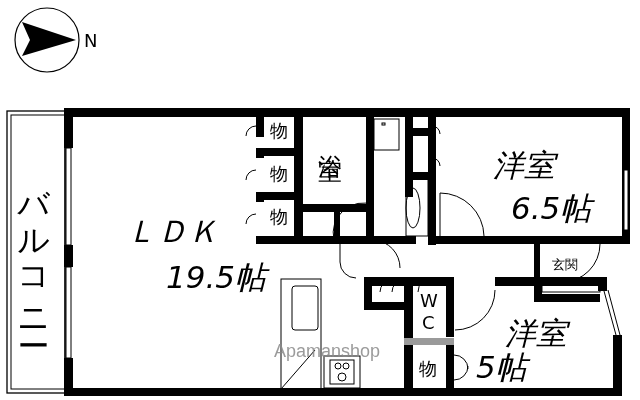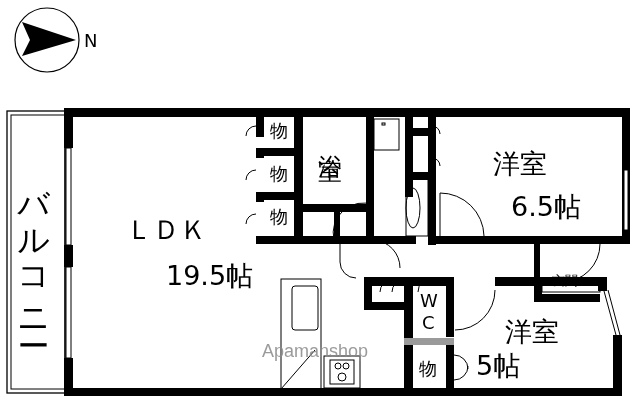--- a/index.html
+++ b/index.html
@@ -1,19 +1,19 @@
 <!DOCTYPE html>
 <html><head>
 <meta charset="utf-8">
 <style>
   html, body { margin:0; padding:0; background:#ffffff; }
   body { width:640px; height:400px; position:relative; overflow:hidden; font-family:"DejaVu Sans", sans-serif; }
   svg { position:absolute; left:0; top:0; }
   .lbl { position:absolute; color:#000; line-height:1; text-align:center; white-space:nowrap; }
-  .big { font-size:27px; }
+  .big { font-size:31px;font-style:italic; }
   .mid { font-size:24px; }
   .sm { font-size:18px; }
   .tiny { font-size:13px; }
   .vert { writing-mode:vertical-rl; font-size:32px; letter-spacing:4px; }
   .wm { position:absolute; font-family:"Liberation Sans", sans-serif; font-size:18px; color:#8a8a8a; opacity:.85; }
 </style>
 </head>
 <body>
 
 <svg width="640" height="400" viewBox="0 0 640 400">
@@ -135,18 +135,18 @@
 <div class="lbl sm" style="left:270px;top:165px;">物</div>
 <div class="lbl sm" style="left:270px;top:208px;">物</div>
 <div class="lbl sm" style="left:419px;top:360px;">物</div>
 
 <div class="lbl big" style="left:493px;top:150px;">洋室</div>
 <div class="lbl big" style="left:491px;top:193px;margin-left:20px;">6.5帖</div>
 
 <div class="lbl big" style="left:505px;top:318px;">洋室</div>
 <div class="lbl big" style="left:476px;top:352px;">5帖</div>
 
-<div class="lbl tiny" style="left:552px;top:274px;">玄関</div>
+<div class="lbl tiny" style="left:552px;top:258px;">玄関</div>
 
 <div class="lbl sm" style="left:420px;top:292px;">W</div>
 <div class="lbl sm" style="left:422px;top:314px;">C</div>
 
-<div class="wm" style="left:262px;top:341px;">Apamanshop</div>
+<div class="wm" style="left:274px;top:341px;">Apamanshop</div>
 
 </body></html>

